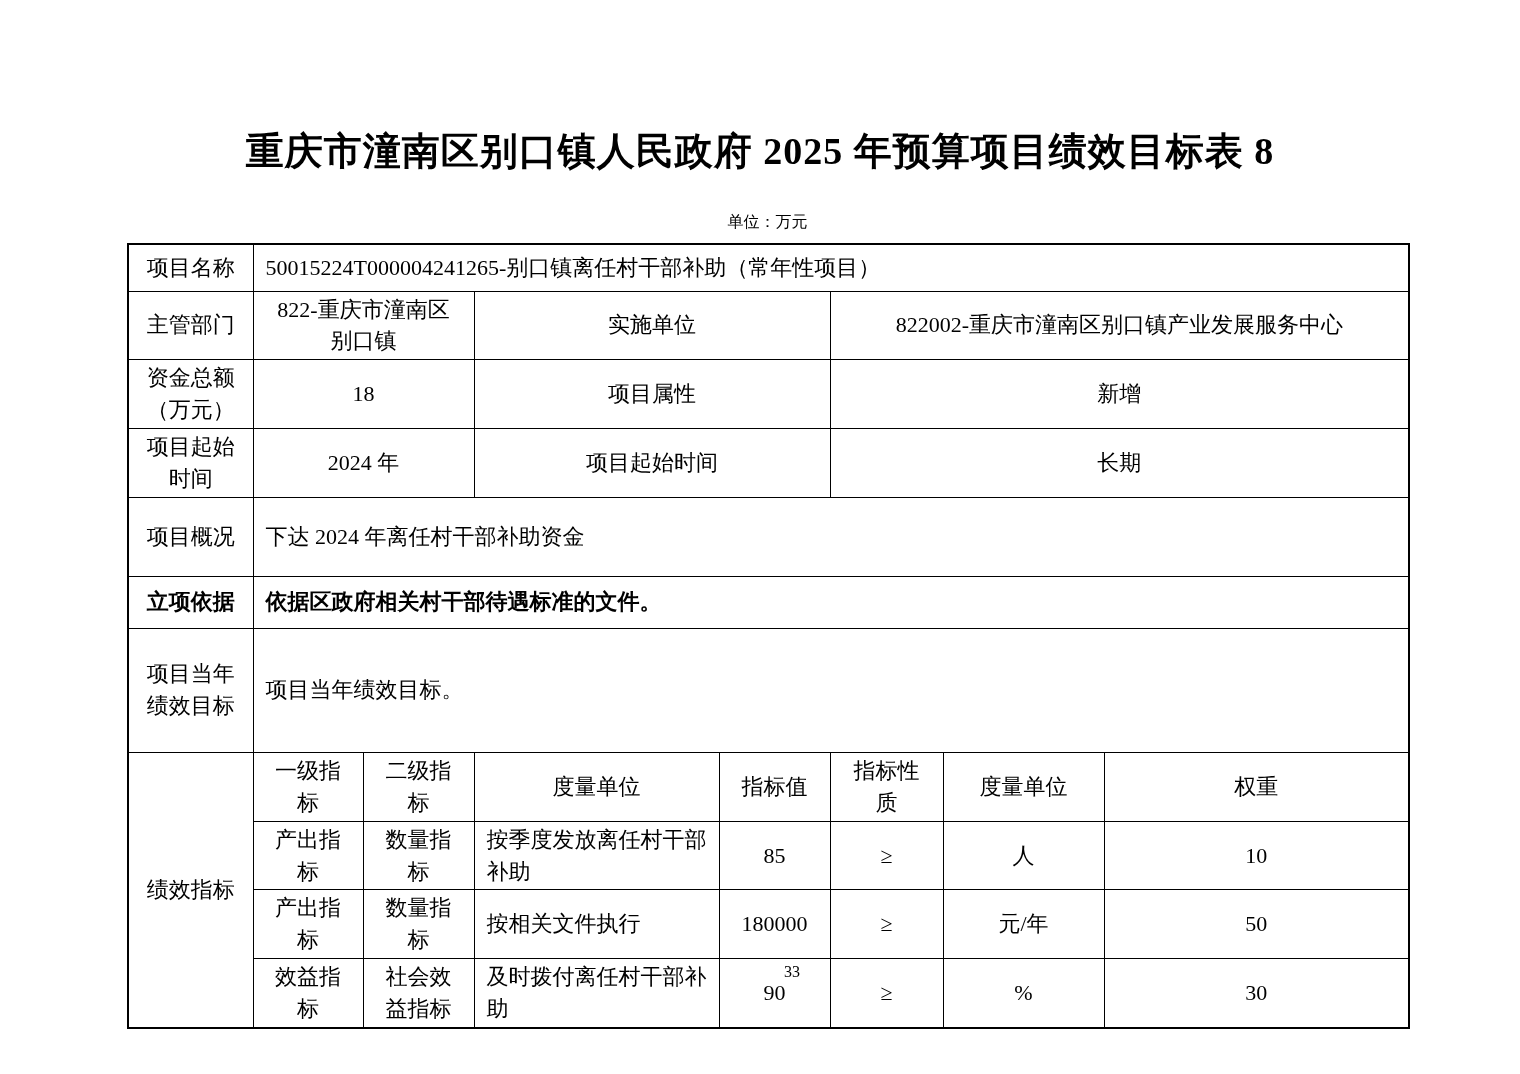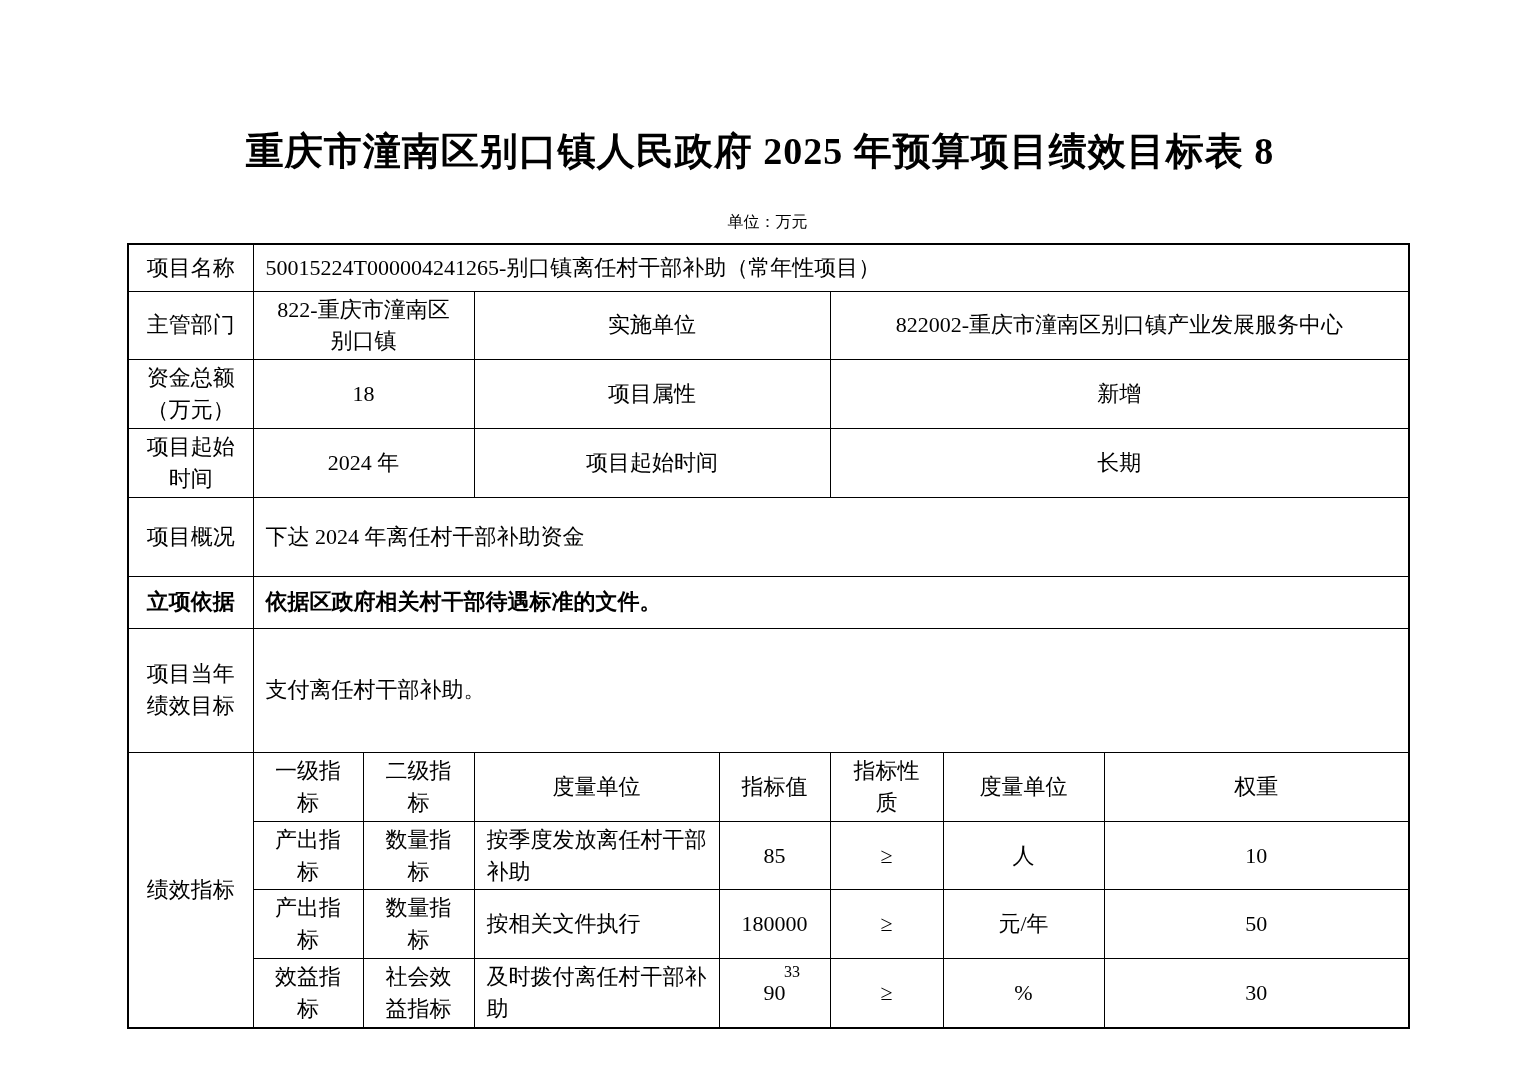--- a/index.html
+++ b/index.html
@@ -126,21 +126,21 @@
       <tr class="r5">
         <td>项目概况</td>
         <td class="left" colspan="7">下达 2024 年离任村干部补助资金</td>
       </tr>
       <tr class="r6">
         <td>立项依据</td>
         <td class="left" colspan="7">依据区政府相关村干部待遇标准的文件。</td>
       </tr>
       <tr class="r7">
         <td>项目当年绩效目标</td>
-        <td class="left" colspan="7">支付离任村干部补助。</td>
+        <td class="left" colspan="7">项目当年绩效目标。</td>
       </tr>
       <tr class="r8">
         <td rowspan="4">绩效指标</td>
         <td>一级指标</td>
         <td>二级指标</td>
         <td>度量单位</td>
         <td>指标值</td>
         <td>指标性质</td>
         <td>度量单位</td>
         <td>权重</td>

